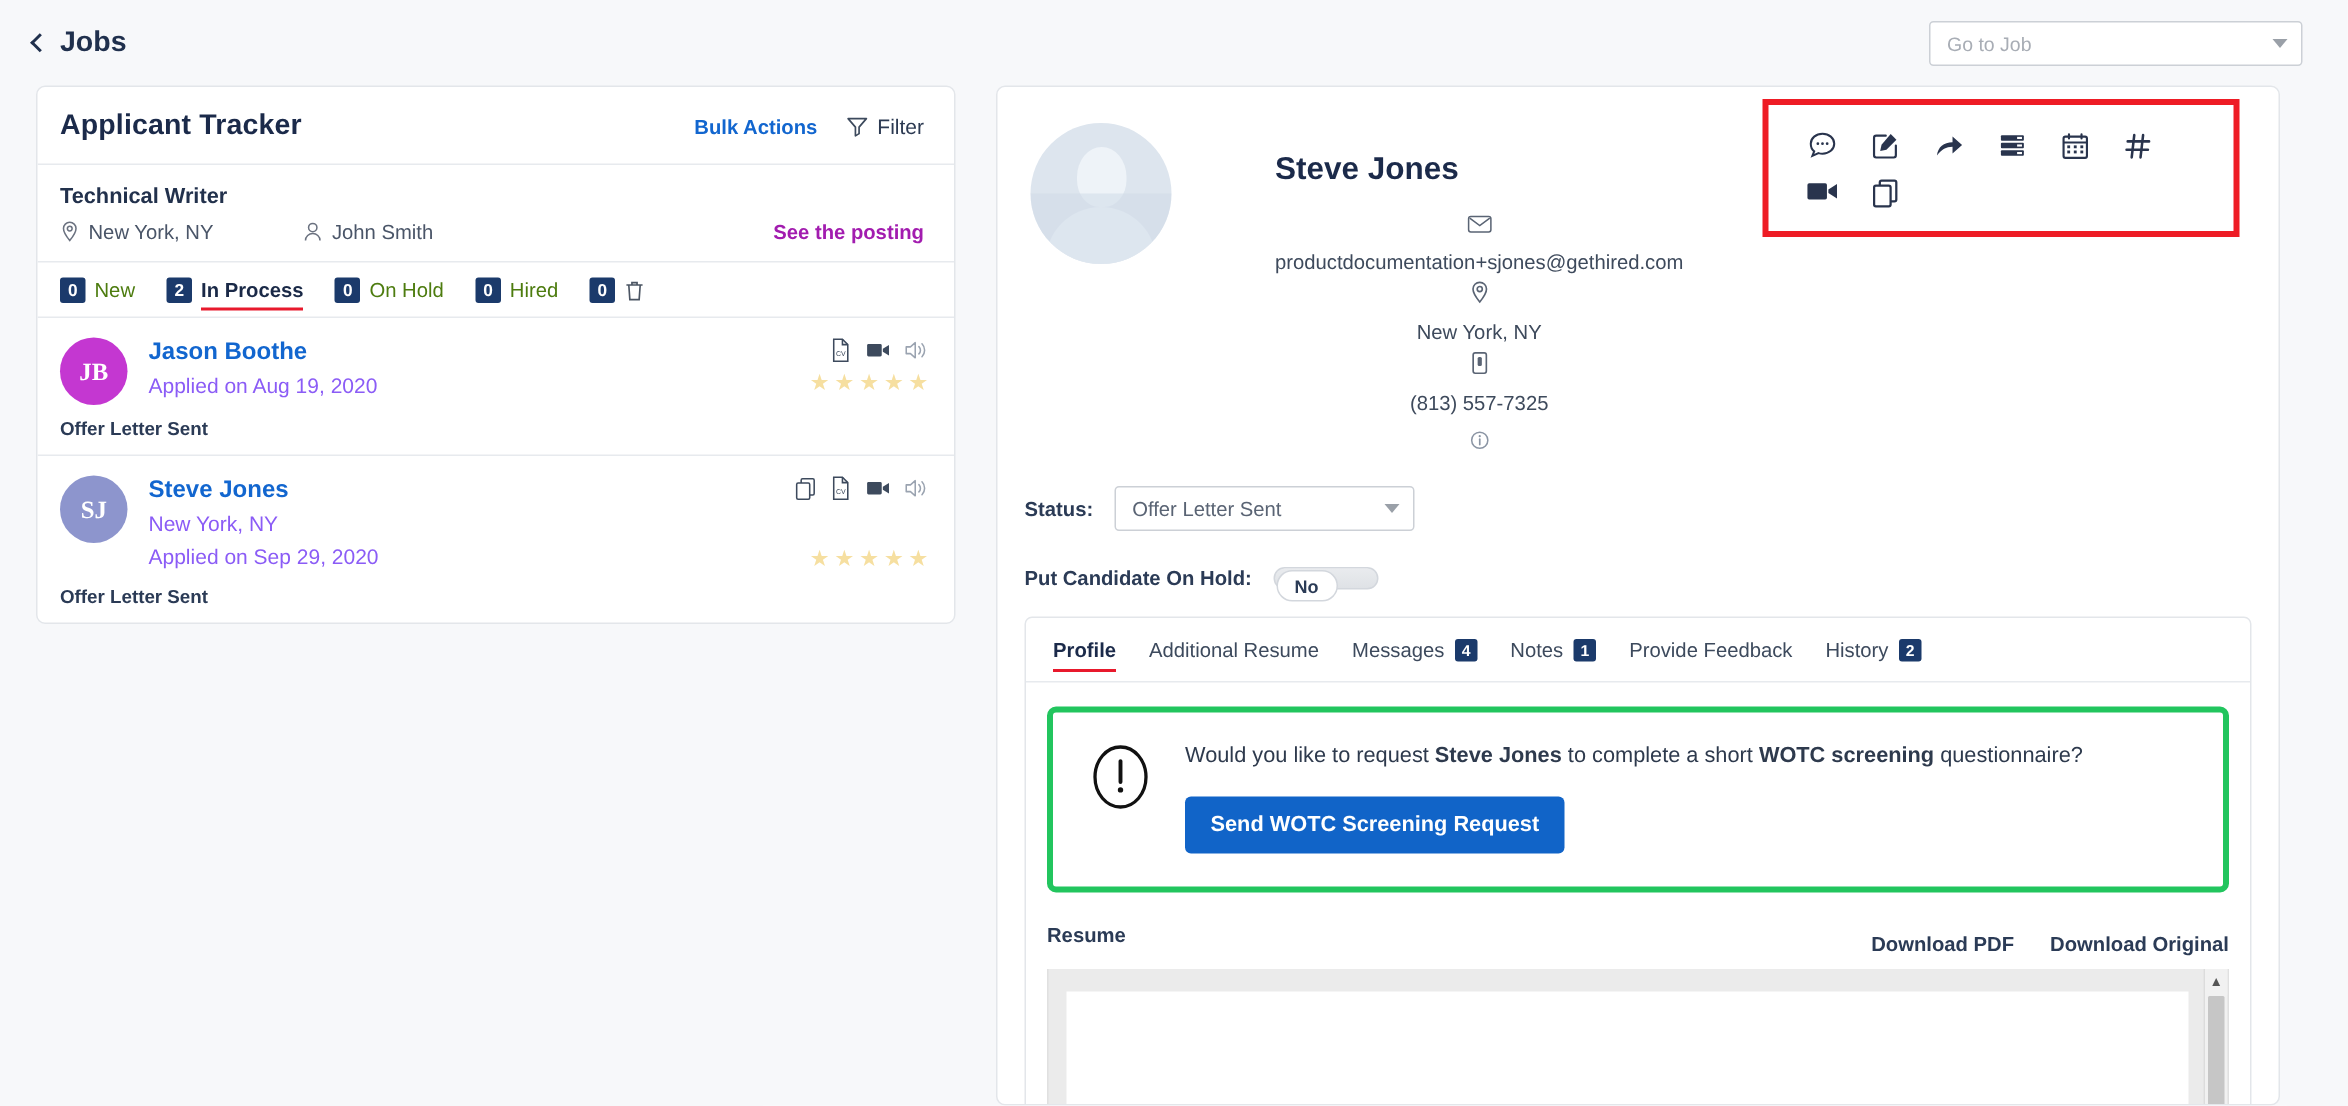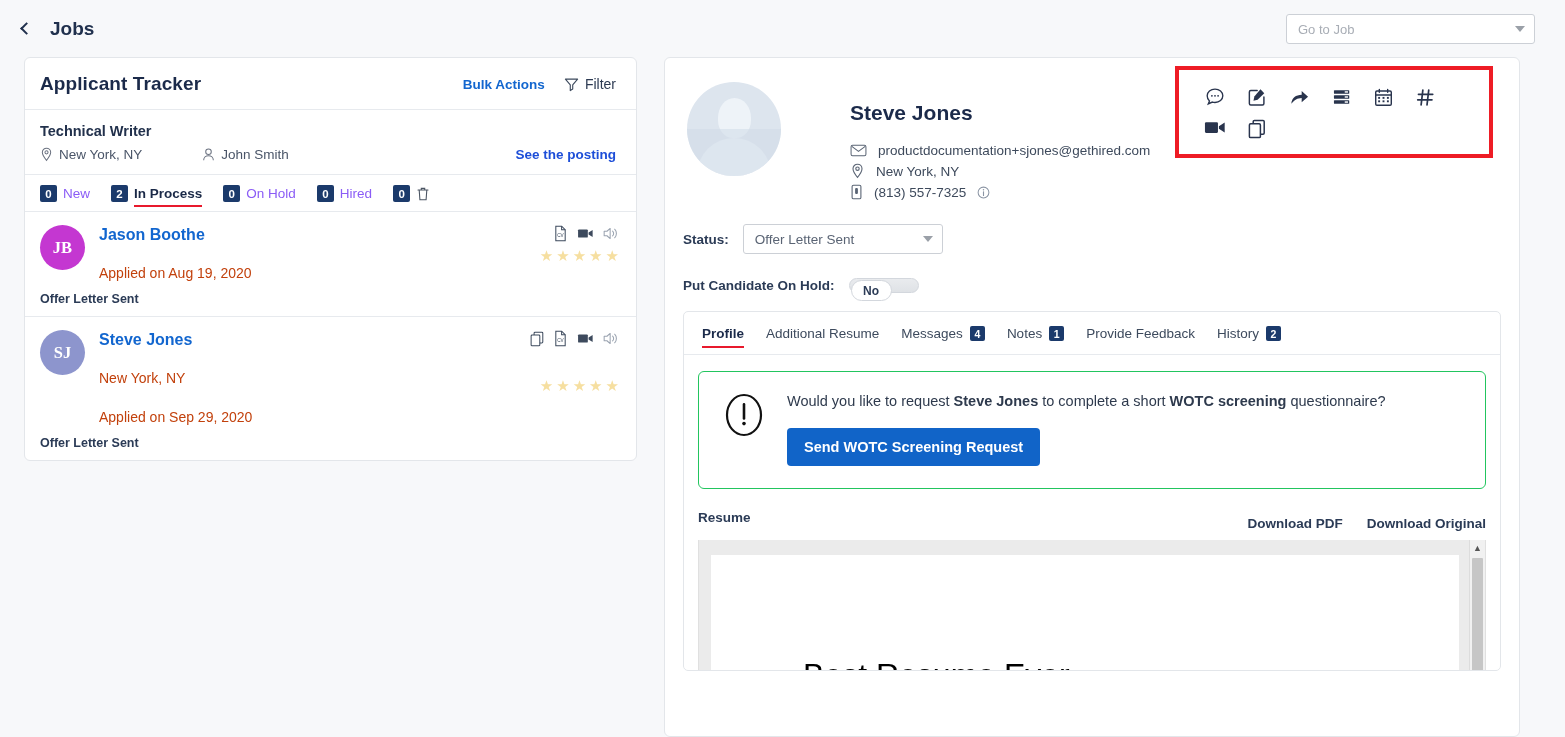--- a/index.html
+++ b/index.html
@@ -12,21 +12,21 @@
   }
 
   
   .topbar {
     height: 57px;
     display: flex; align-items: center;
     padding: 0 30px 0 22px;
     position: relative;
   }
   .back-link {
-    display: flex; align-items: center; gap: 19px;
+    display: flex; align-items: center; gap: 9px;
     font-size: 19px; font-weight: 600; color: #20304d;
     cursor: pointer;
   }
   .chev-left {
     display: inline-block; width: 9px; height: 9px;
     border-left: 2px solid #20304d; border-bottom: 2px solid #20304d;
     transform: rotate(45deg); margin-bottom: 1px;
   }
   .goto-job {
     position: absolute; right: 30px; top: 14px;
@@ -64,51 +64,51 @@
   .bulk-actions { color: #1266cf; font-size: 13.5px; font-weight: 600; cursor: pointer; }
   .filter-btn { display: flex; align-items: center; gap: 6px; font-size: 14px; color: #2c3a52; cursor: pointer; }
 
   .job-info { padding: 13px 20px 12px 15px; border-bottom: 1px solid #e7eaee; position: relative; }
   .job-title { font-size: 14.5px; font-weight: 700; color: #22314c; }
   .job-meta { display: flex; align-items: center; gap: 10px; margin-top: 8px; font-size: 13.5px; color: #4a5568; }
   .job-meta .sep { width: 40px; }
   .job-meta .mi { display: flex; align-items: center; gap: 6px; }
   .see-posting {
     position: absolute; right: 20px; bottom: 12px;
-    font-size: 13.5px; font-weight: 600; color: #1d4ed8; cursor: pointer;
+    font-size: 13.5px; font-weight: 600; color: #a21caf; cursor: pointer;
   }
 
   .stages { display: flex; align-items: center; gap: 10px; padding: 10px 15px 9px; border-bottom: 1px solid #e7eaee; }
   .stage { display: flex; align-items: center; gap: 6px; cursor: pointer; position: relative; }
   .stage + .stage { margin-left: 11px; }
   .pill {
     background: #1b3a6b; color: #fff;
     font-size: 11.5px; font-weight: 700;
     min-width: 17px; height: 17px; border-radius: 2px;
     display: flex; align-items: center; justify-content: center;
     padding: 0 3px;
   }
-  .stage-label { font-size: 13.5px; color: #8b5cf6; }
+  .stage-label { font-size: 13.5px; color: #4d7c0f; }
   .stage.active .stage-label { color: #1a2947; font-weight: 700; }
   .stage.active .underline {
     position: absolute; left: 23px; right: 0; bottom: -5px;
     height: 2.5px; background: #e8192c;
   }
 
   
   .applicant { padding: 13px 15px 10px; border-bottom: 1px solid #e7eaee; position: relative; }
   .applicant:last-child { border-bottom: none; }
   .app-main { display: flex; gap: 14px; }
   .avatar {
     width: 45px; height: 45px; border-radius: 50%;
     display: flex; align-items: center; justify-content: center;
     color: #fff; font-size: 16.5px; font-weight: 700; flex: 0 0 45px; font-family: Liberation Serif, serif;
   }
   .app-name { font-size: 16px; font-weight: 700; color: #1266cf; cursor: pointer; line-height: 1.25; }
-  .app-sub { font-size: 14px; color: #c2410c; line-height: 1.45; margin-top: 18px; }
+  .app-sub { font-size: 14px; color: #8b5cf6; line-height: 1.45; margin-top: 2px; }
   .app-status { font-size: 12.5px; font-weight: 700; color: #2b3b56; margin-top: 9px; }
   .row-icons { position: absolute; right: 17px; top: 13px; display: flex; gap: 9px; align-items: center; }
   .stars { position: absolute; right: 17px; top: 36px; display: flex; gap: 3px; }
   .star { color: #f6dfa0; font-size: 15px; line-height: 1; }
 
   
   .detail {
     width: 856px;
     background: #fff;
     border: 1px solid #e3e6ea;
@@ -123,21 +123,21 @@
     position: absolute; left: 4px; top: 2px; width: 94px; height: 94px;
     border-radius: 50%; background: #dde5ee; overflow: hidden;
   }
   .photo .head { position: absolute; left: 31px; top: 16px; width: 33px; height: 40px; border-radius: 50% 50% 45% 45%; background: #eef3f8; }
   .photo .body { position: absolute; left: 10px; top: 56px; width: 74px; height: 60px; border-radius: 40px 40px 0 0; background: #eef3f8; }
   .photo .band { position: absolute; left: 0; top: 47px; width: 94px; height: 47px; background: rgba(208,219,231,.55); }
 
   .person { padding-left: 64px; padding-top: 21px; }
   .person-name { font-size: 21px; font-weight: 700; color: #1b2a4a; }
   .contact { margin-top: 18px; display: flex; flex-direction: column; gap: 5px; }
-  .contact-row { display: flex; align-items: center; gap: 11px; font-size: 13.5px; color: #3e4a5c; }
+  .contact-row { display: flex; align-items: center; gap: 11px; font-size: 13.5px; color: #3e4a5c; flex-direction: column; }
 
   .actions-box {
     position: absolute; right: 26px; top: 8px;
     width: 318px; border: 4px solid #ee1c25; background: #fff;
     padding: 12px 14px 10px 22px;
   }
   .actions-grid { display: flex; flex-wrap: wrap; gap: 0 14px; }
   .action-icon {
     width: 28px; height: 30px;
     display: flex; align-items: center; justify-content: center;
@@ -176,21 +176,21 @@
   .tab.active { color: #1b2a4a; font-weight: 700; }
   .tab.active .tunder { position: absolute; left: 0; right: 0; bottom: -7px; height: 2.5px; background: #e8192c; }
   .tab-badge {
     background: #1b3a6b; color: #fff; font-size: 10.5px; font-weight: 700;
     min-width: 15px; height: 15px; border-radius: 2px;
     display: flex; align-items: center; justify-content: center; padding: 0 3px;
   }
 
   .wotc {
     margin: 16px 14px 0 14px;
-    border: 1px solid #22c55e; border-radius: 6px;
+    border: 4px solid #22c55e; border-radius: 6px;
     padding: 20px 20px 22px 22px;
     display: flex; gap: 20px; align-items: flex-start;
   }
   .wotc-ico { flex: 0 0 46px; }
   .wotc-text { font-size: 14.5px; color: #2e3a4d; line-height: 1.3; }
   .wotc-text b { font-weight: 700; }
   .btn-primary {
     margin-top: 17px; background: #1164c8; color: #fff;
     border: none; border-radius: 4px;
     font-size: 14.5px; font-weight: 700;

